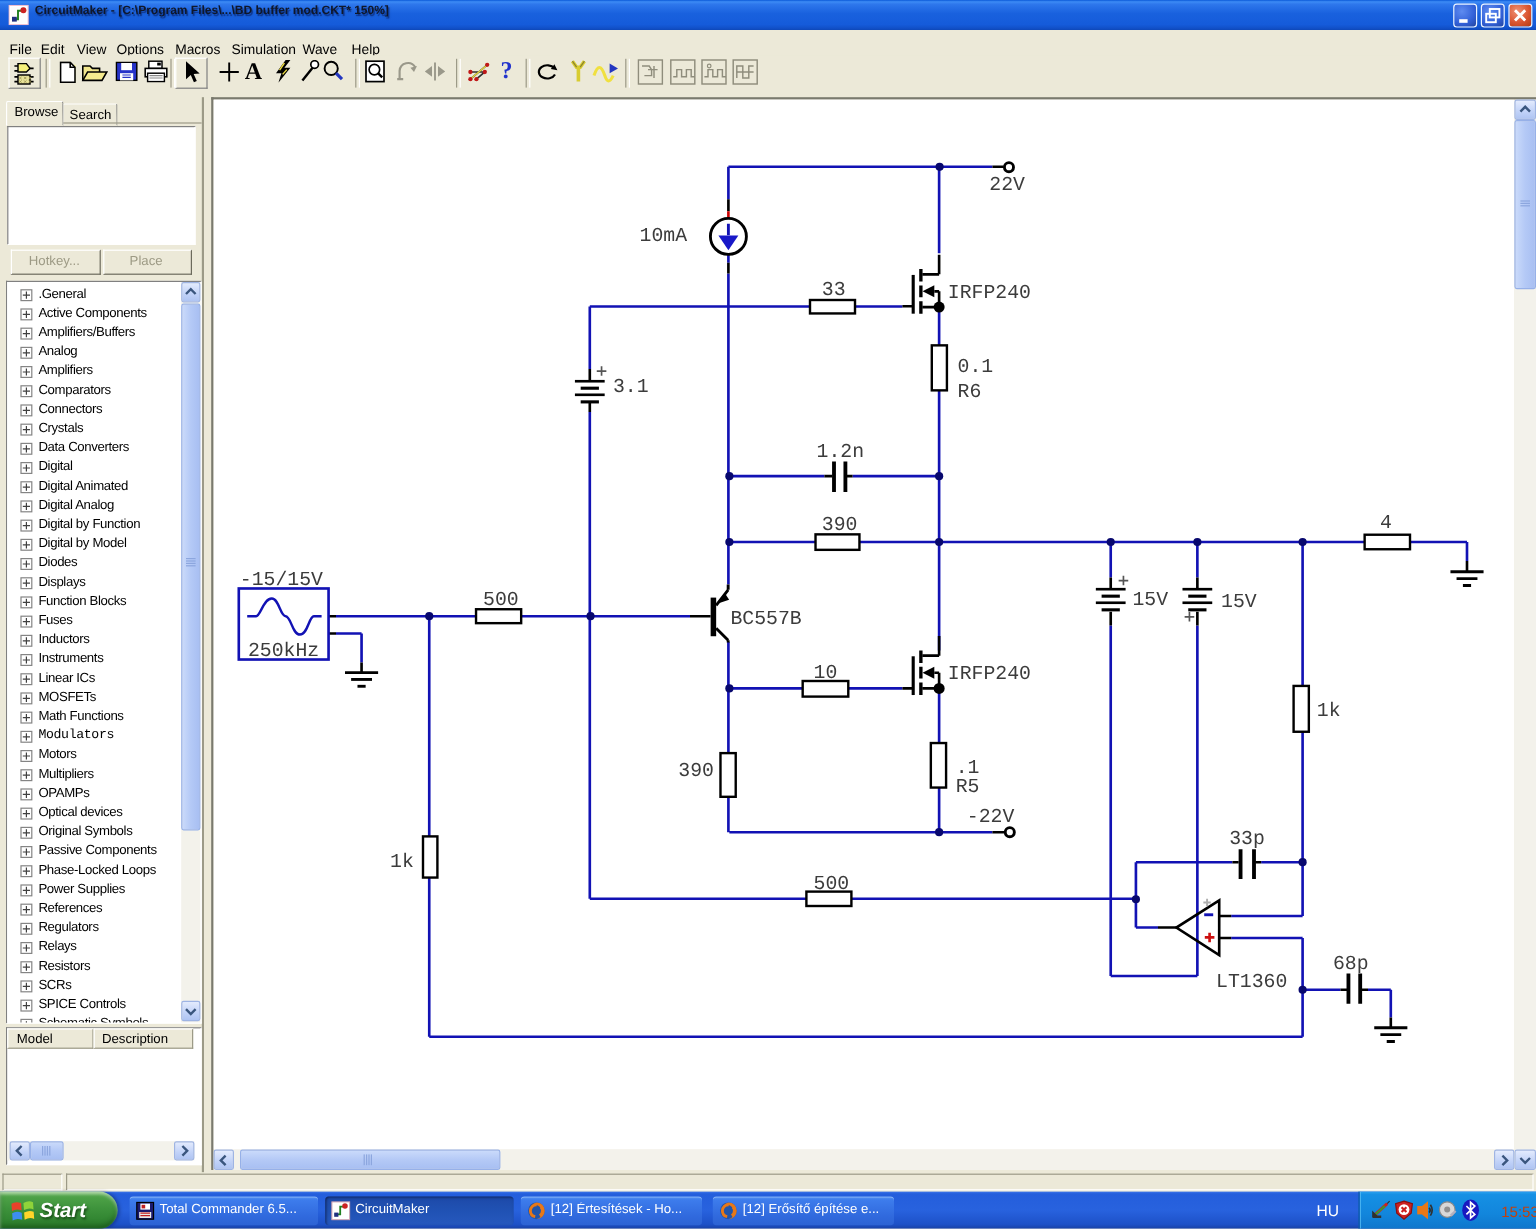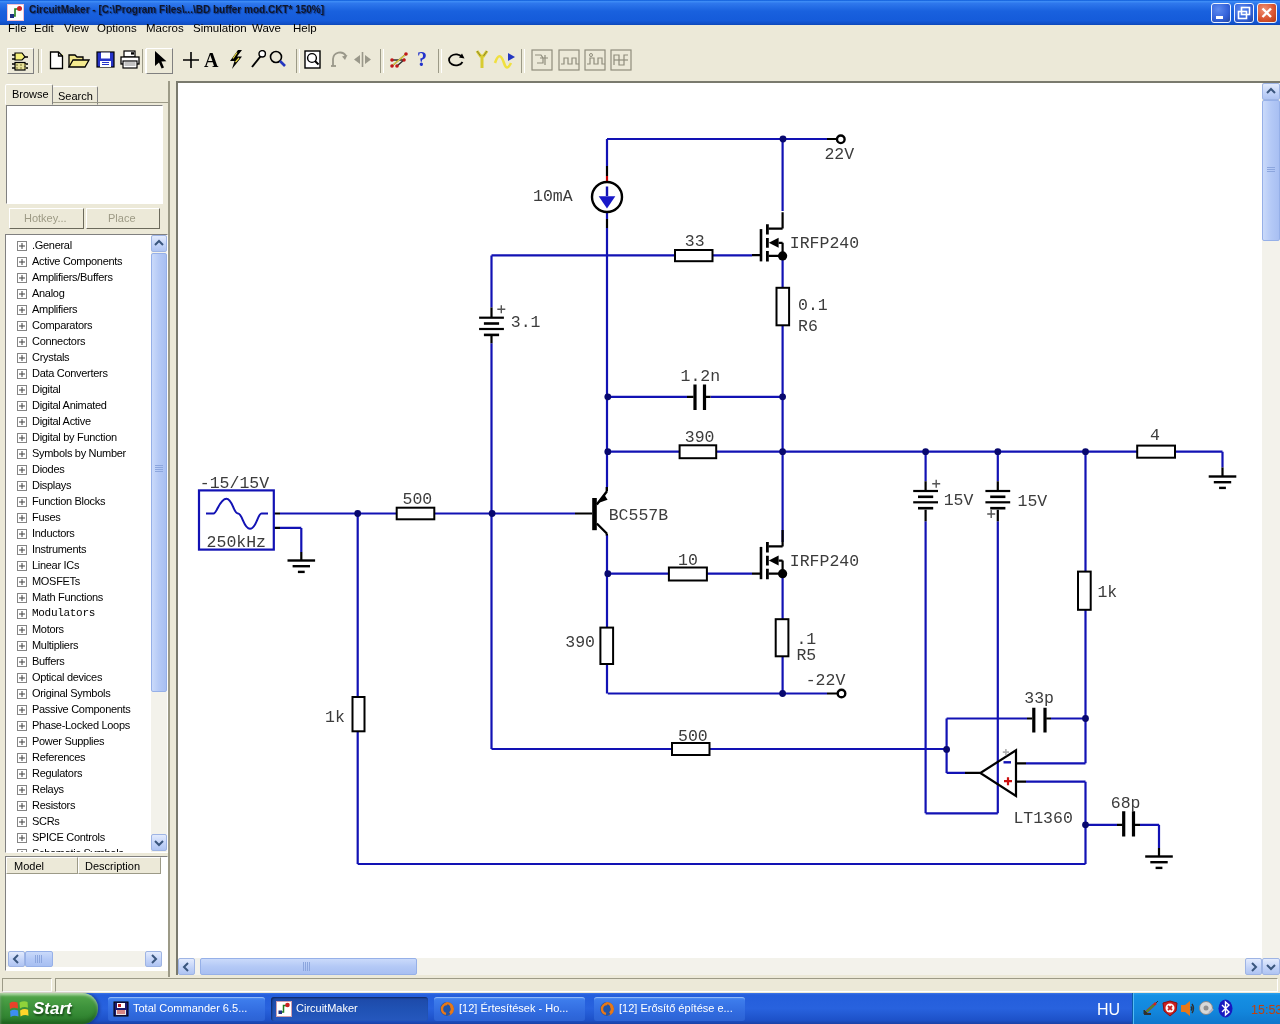--- a/index.html
+++ b/index.html
@@ -7,21 +7,21 @@
 .abs{position:absolute;}
 
 #titlebar{left:0;top:0;width:1280px;height:25px;background:linear-gradient(180deg,#0A59D8 0%,#3D8BF5 6%,#2E77EC 14%,#1961DE 45%,#155BDA 82%,#1150C8 94%,#0E48B8 100%);}
 #title-text{left:29px;top:4px;color:#0f172a;font-size:10px;font-weight:bold;white-space:nowrap;text-shadow:1px 1px 1px rgba(0,0,40,.5);}
 .winbtn{top:3px;width:20px;height:20px;border-radius:3px;border:1px solid #eef4ff;box-sizing:border-box;}
 #btn-min{left:1211px;background:radial-gradient(circle at 35% 30%,#5E8BF0 0%,#3260D8 60%,#23459E 100%);}
 #btn-max{left:1234px;background:radial-gradient(circle at 35% 30%,#5E8BF0 0%,#3260D8 60%,#23459E 100%);}
 #btn-close{left:1257px;background:radial-gradient(circle at 35% 30%,#F09276 0%,#DA5632 55%,#B33A10 100%);}
 
 #menubar{left:0;top:25px;width:1280px;height:21px;background:#ECE9D8;}
-.menuitem{top:22px;font-size:11.5px;color:#000;}
+.menuitem{top:36px;font-size:11.5px;color:#000;}
 
 #toolbar{left:0;top:46px;width:1280px;height:35px;background:#ECE9D8;}
 .tsep{top:3px;width:2px;height:24px;border-left:1px solid #9C9A87;border-right:1px solid #fff;}
 .raised{border:1px solid;border-color:#fff #808080 #808080 #fff;}
 
 #clienttop{left:176px;top:81px;width:1104px;height:2px;background:#7A7A6E;}
 #panelsplit{left:168px;top:81px;width:2px;height:896px;background:#9C9A87;}
 #canvasborder{left:176px;top:81px;width:2px;height:894px;background:#7A7A6E;}
 
 #canvas{left:178px;top:83px;width:1084px;height:875px;background:#fff;}
@@ -470,33 +470,33 @@
       <svg width="8" height="8">
         <path d="M1,4 H7 M4,1 V7" stroke="#404040" stroke-width="1"></path>
       </svg>
     </div>
     <div class="abs treerow" style="top:164px;">Digital Animated</div>
 <div class="abs plusbox" style="top:182px;">
       <svg width="8" height="8">
         <path d="M1,4 H7 M4,1 V7" stroke="#404040" stroke-width="1"></path>
       </svg>
     </div>
-    <div class="abs treerow" style="top:180px;">Digital Active</div>
+    <div class="abs treerow" style="top:180px;">Digital Analog</div>
 <div class="abs plusbox" style="top:198px;">
       <svg width="8" height="8">
         <path d="M1,4 H7 M4,1 V7" stroke="#404040" stroke-width="1"></path>
       </svg>
     </div>
     <div class="abs treerow" style="top:196px;">Digital by Function</div>
 <div class="abs plusbox" style="top:214px;">
       <svg width="8" height="8">
         <path d="M1,4 H7 M4,1 V7" stroke="#404040" stroke-width="1"></path>
       </svg>
     </div>
-    <div class="abs treerow" style="top:212px;">Symbols by Number</div>
+    <div class="abs treerow" style="top:212px;">Digital by Model</div>
 <div class="abs plusbox" style="top:230px;">
       <svg width="8" height="8">
         <path d="M1,4 H7 M4,1 V7" stroke="#404040" stroke-width="1"></path>
       </svg>
     </div>
     <div class="abs treerow" style="top:228px;">Diodes</div>
 <div class="abs plusbox" style="top:246px;">
       <svg width="8" height="8">
         <path d="M1,4 H7 M4,1 V7" stroke="#404040" stroke-width="1"></path>
       </svg>
@@ -560,21 +560,21 @@
       <svg width="8" height="8">
         <path d="M1,4 H7 M4,1 V7" stroke="#404040" stroke-width="1"></path>
       </svg>
     </div>
     <div class="abs treerow" style="top:404px;">Multipliers</div>
 <div class="abs plusbox" style="top:422px;">
       <svg width="8" height="8">
         <path d="M1,4 H7 M4,1 V7" stroke="#404040" stroke-width="1"></path>
       </svg>
     </div>
-    <div class="abs treerow" style="top:420px;">Buffers</div>
+    <div class="abs treerow" style="top:420px;">OPAMPs</div>
 <div class="abs plusbox" style="top:438px;">
       <svg width="8" height="8">
         <path d="M1,4 H7 M4,1 V7" stroke="#404040" stroke-width="1"></path>
       </svg>
     </div>
     <div class="abs treerow" style="top:436px;">Optical devices</div>
 <div class="abs plusbox" style="top:454px;">
       <svg width="8" height="8">
         <path d="M1,4 H7 M4,1 V7" stroke="#404040" stroke-width="1"></path>
       </svg>
@@ -729,21 +729,21 @@
 <div class="abs taskbtn" style="left:594px;width:151px;">
     <span class="tasklabel">[12] Erősítő építése e...</span>
   </div>
 <div class="abs" style="left:599px;top:1001px;width:16px;height:16px;">
     <svg width="16" height="16">
       <circle cx="8" cy="8" r="7" fill="#2255aa"></circle>
       <path d="M8,1 A7,7 0 0 1 15,8 A7,7 0 0 1 8,15 A5,5 0 0 0 12,8 A5,5 0 0 0 4,4 A7,7 0 0 1 8,1" fill="#e87818"></path>
       <path d="M3,8 A5,5 0 0 1 8,3 A5,5 0 0 1 13,8 A5,5 0 0 1 8,13 A5,5 0 0 1 3,8" fill="none" stroke="#e87818" stroke-width="2.4" stroke-dasharray="8 4"></path>
     </svg>
   </div>
-<div class="abs" style="left:1097px;top:1001px;font-size:16px;color:#fff;">HU</div>
+<div class="abs" style="left:1097px;top:1001px;font-size:13px;color:#fff;">HU</div>
 <div class="abs" style="left:1143px;top:1000px;width:17px;height:17px;">
     <svg width="17" height="17">
       <path d="M2,13 L13,3" stroke="#d02020" stroke-width="2.5"></path>
       <path d="M2,13 L11,5" stroke="#30a030" stroke-width="1.6"></path>
       <path d="M13,3 L15,1 M1,14 L5,14 L1,10 Z" fill="#303030" stroke="#303030"></path>
       <path d="M1,14 L8,14" stroke="#303030" stroke-width="2"></path>
     </svg>
   </div>
 <div class="abs" style="left:1162px;top:1000px;width:16px;height:17px;">
     <svg width="16" height="17">

